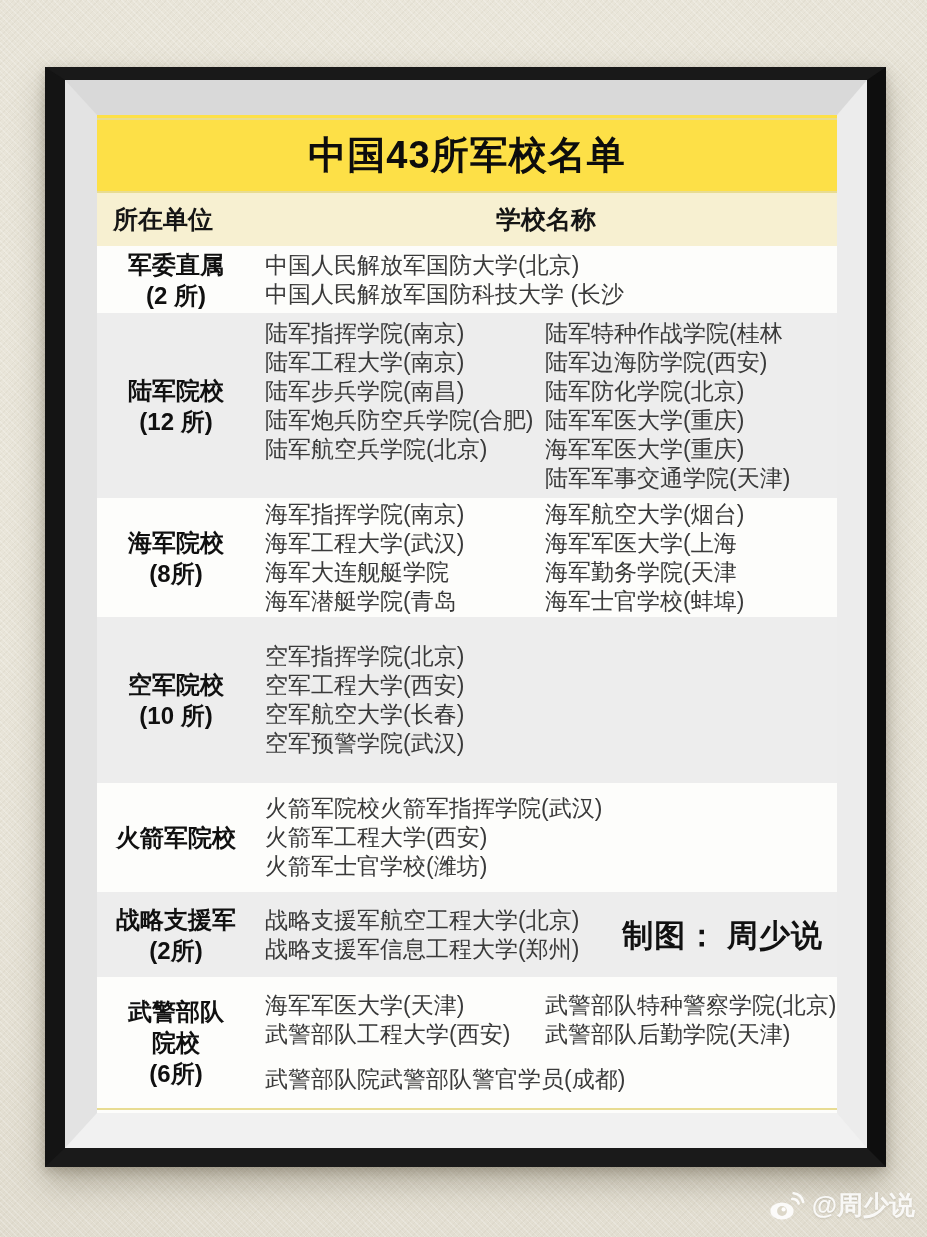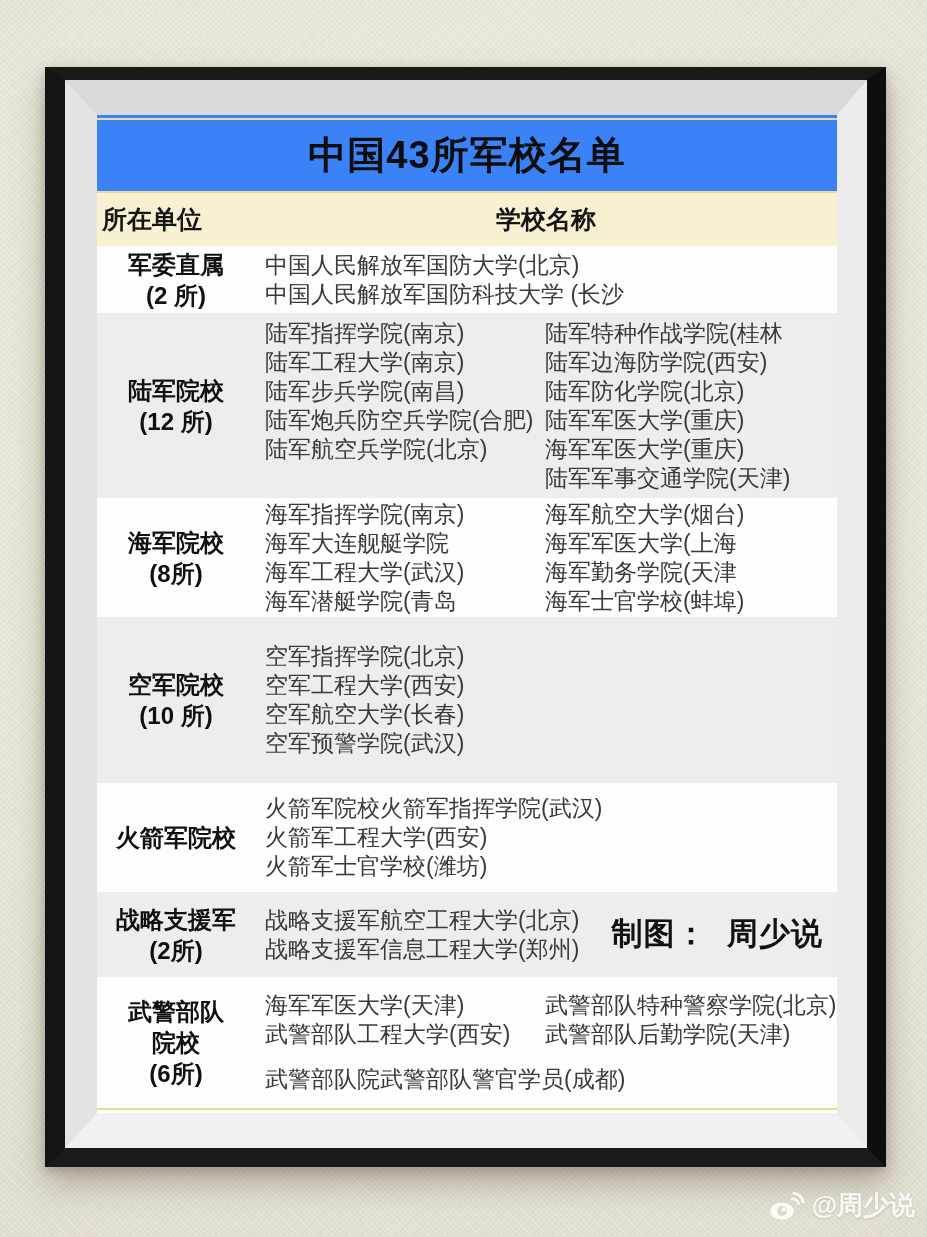--- a/index.html
+++ b/index.html
@@ -20,33 +20,33 @@
     box-shadow:0 16px 30px rgba(92,84,64,.38), 0 4px 10px rgba(92,84,64,.28),
                inset -1px -1px 0 rgba(255,255,255,.18);
   }
   .mat{
     width:100%;height:100%;box-sizing:border-box;
     border-style:solid;border-width:35px 30px 35px 32px;
     border-color:#d9d9d9 #ececec #f1f1f1 #e3e3e3;
     background:#fff;
   }
   .poster{
-    width:100%;height:100%;background:#3b82f6;display:flex;flex-direction:column;
+    width:100%;height:100%;background:#fde047;display:flex;flex-direction:column;
     padding-top:3px;box-sizing:border-box;
   }
   .gold-line{height:2px;background:#e8dc92;flex:none;}
   .title-band{height:71px;flex:none;display:flex;align-items:center;justify-content:center;}
   .title-band h1{
     margin:0;font-size:38px;font-weight:900;color:#0d0d0d;letter-spacing:1px;
   }
   .header-row{
     height:53px;flex:none;background:#f7f0d1;display:flex;align-items:center;
   }
   .header-unit{
-    width:158px;flex:none;box-sizing:border-box;padding-left:5px;
+    width:158px;flex:none;box-sizing:border-box;padding-left:16px;
     font-size:25px;font-weight:bold;color:#151515;
   }
   .header-school{
     flex:1;text-align:center;font-size:25px;font-weight:bold;color:#151515;
   }
   .row{display:flex;align-items:center;flex:none;background:#fdfdfb;}
   .row.gray{background:#ededed;}
   .r1{height:67px}.r2{height:185px}.r3{height:119px}.r4{height:166px}
   .r5{height:109px}.r6{height:85px}.r7{height:131px}
   .unit-col{
@@ -57,21 +57,21 @@
   .schools{
     flex:1;font-size:23px;line-height:29px;color:#3a3a3a;
     box-sizing:border-box;padding-left:10px;position:relative;
   }
   .two-col{display:flex;}
   .col1{width:280px;flex:none;}
   .col2{flex:1;}
   .extra-line{margin-top:16px;}
   .credit{
     position:absolute;right:14px;top:50%;transform:translateY(-50%);
-    font-family:Liberation Mono, monospace;
+    font-family:Liberation Serif, serif;
     font-size:31px;font-weight:bold;color:#111;white-space:nowrap;letter-spacing:1px;
   }
   .bottom-fill{flex:1;background:#fdfdfb;}
   .watermark{
     position:absolute;right:12px;bottom:14px;display:flex;align-items:center;gap:7px;
     color:rgba(255,255,255,.88);font-size:26px;font-weight:bold;
     text-shadow:0 1px 2px rgba(120,112,90,.25);
   }
   .watermark svg{display:block;}
 </style>
@@ -129,22 +129,22 @@
       </div>
 
       <div class="row r3">
         <div class="unit-col">
           <div>海军院校</div>
           <div>(8所)</div>
         </div>
         <div class="schools two-col">
           <div class="col1">
               <div>海军指挥学院(南京)</div>
+              <div>海军工程大学(武汉)</div>
               <div>海军大连舰艇学院</div>
-              <div>海军工程大学(武汉)</div>
               <div>海军潜艇学院(青岛</div>
             </div>
           <div class="col2">
               <div>海军航空大学(烟台)</div>
               <div>海军军医大学(上海</div>
               <div>海军勤务学院(天津</div>
               <div>海军士官学校(蚌埠)</div>
             </div>
         </div>
       </div>

